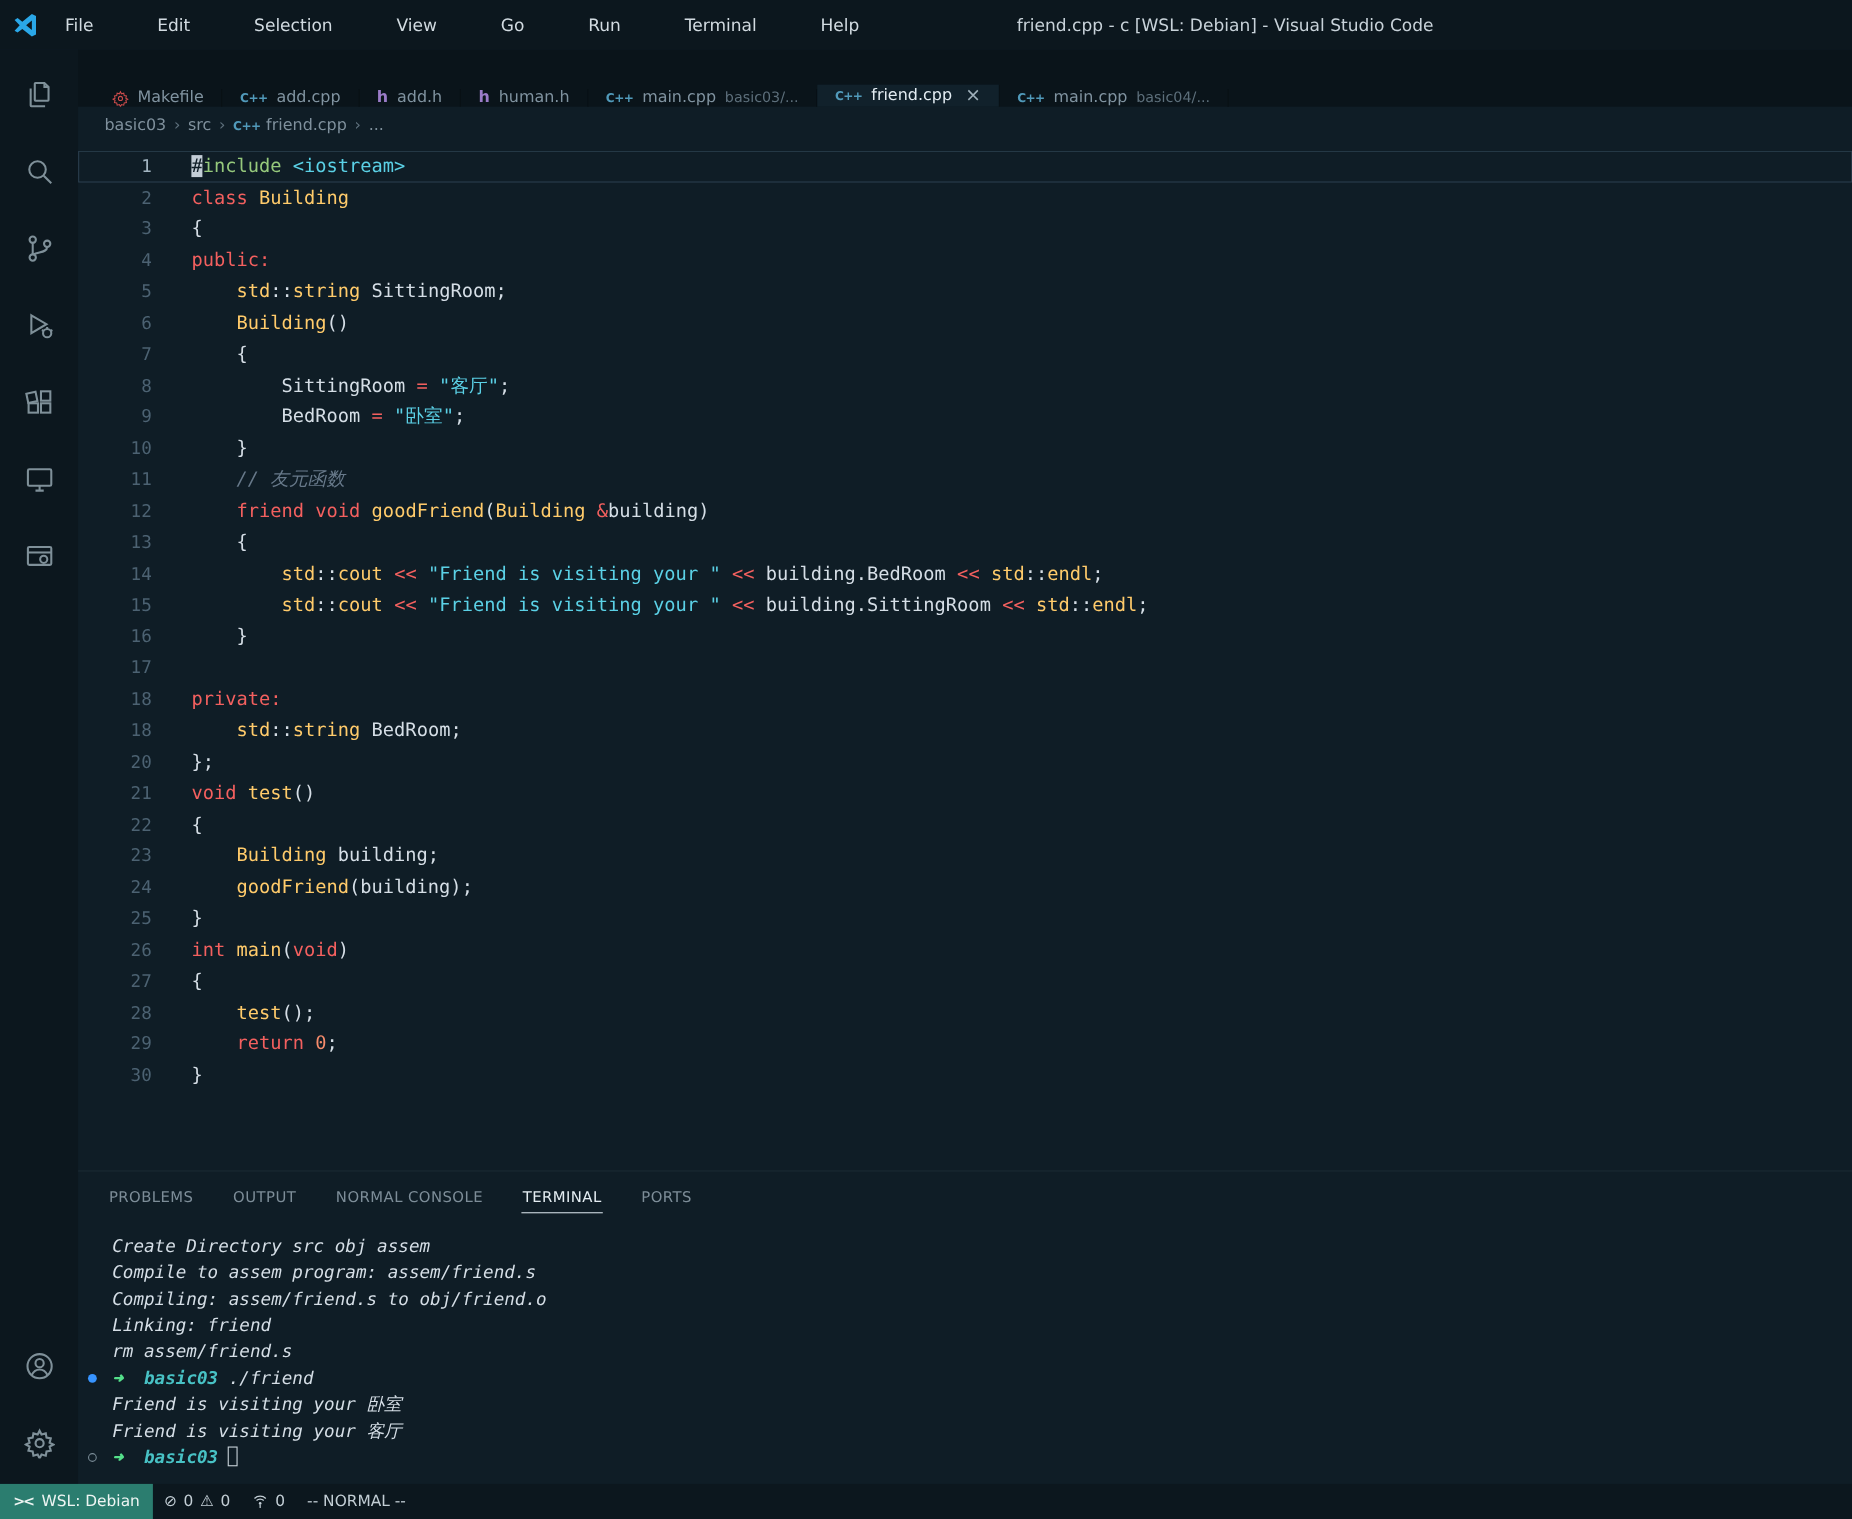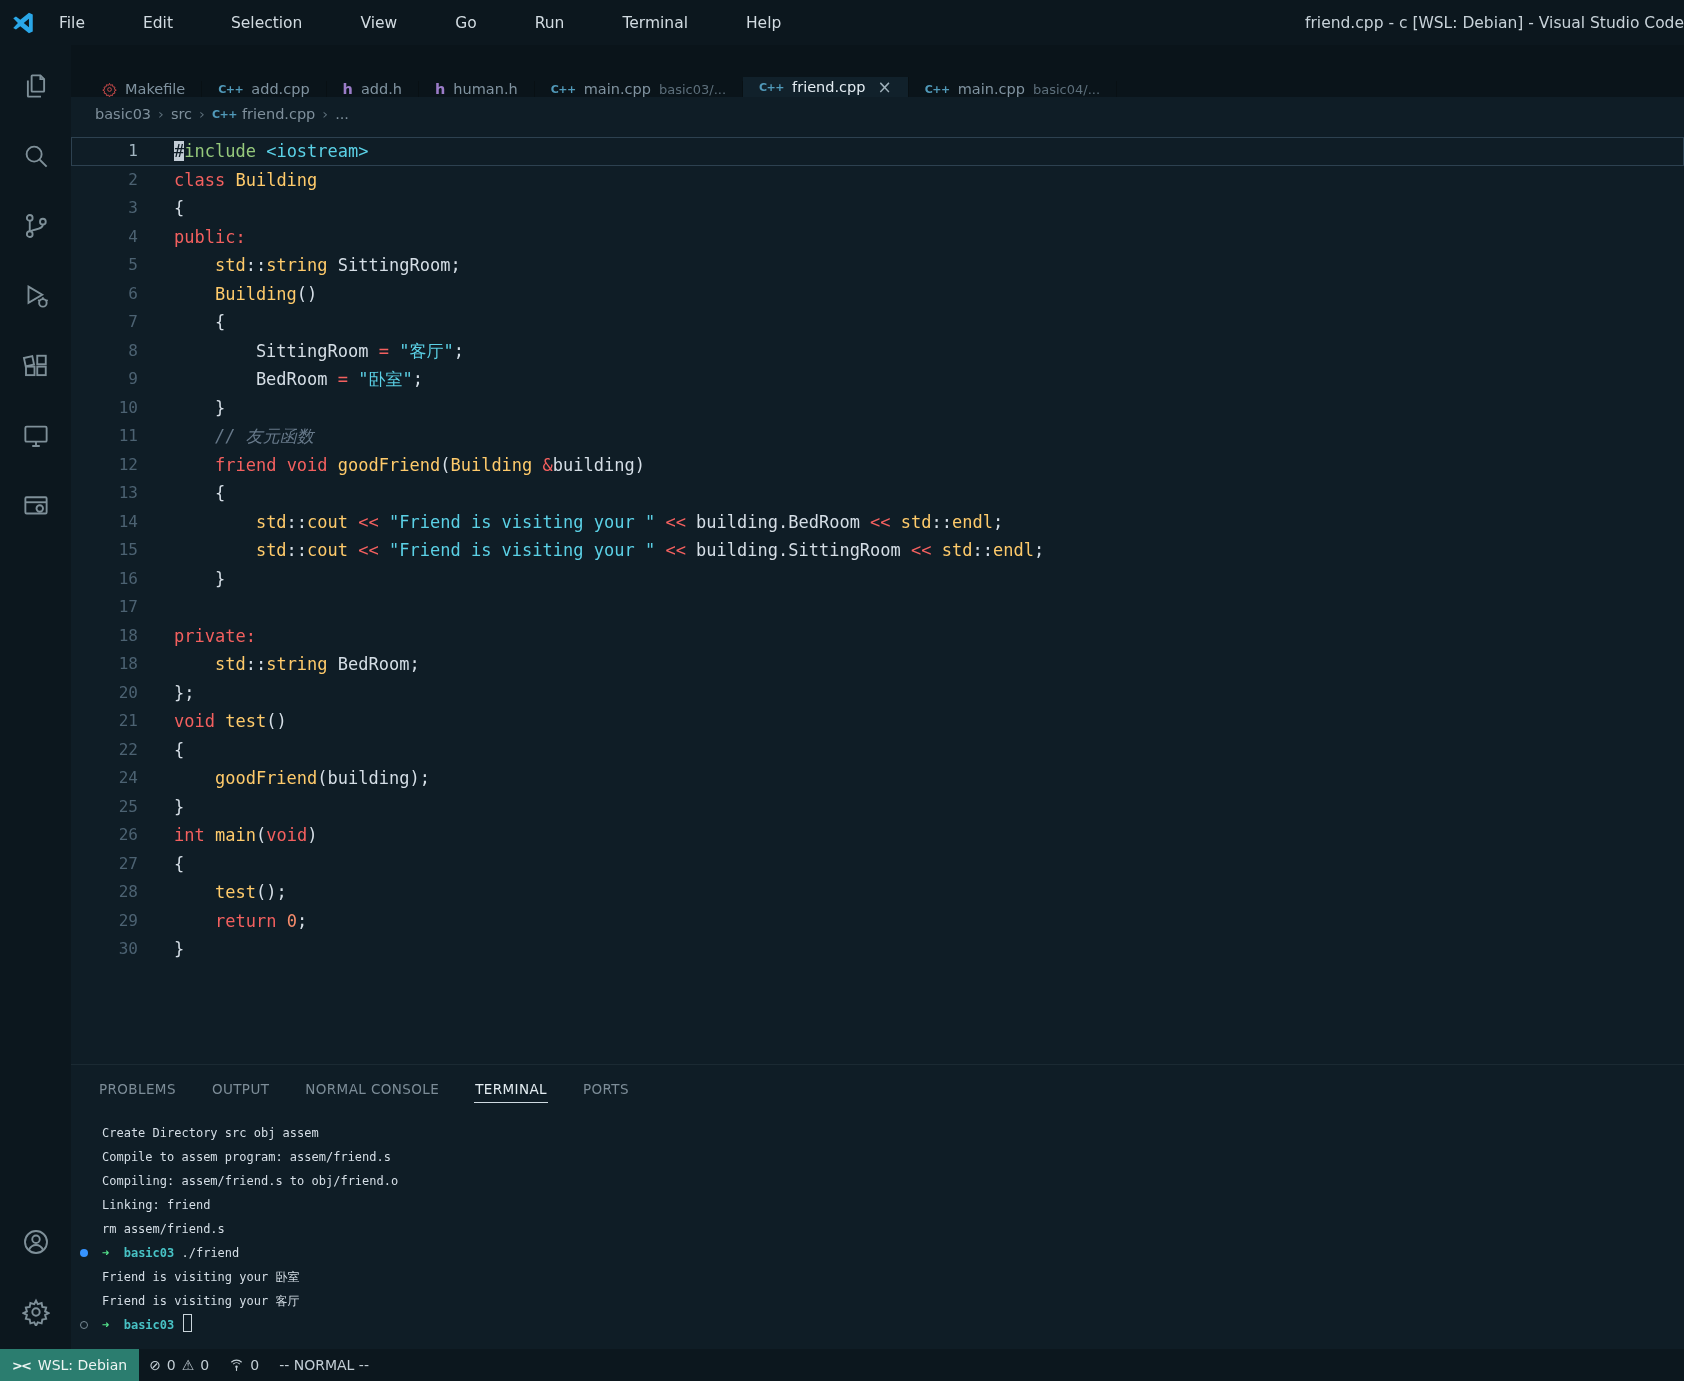--- a/index.html
+++ b/index.html
@@ -8,21 +8,21 @@
   }
   *{box-sizing:border-box; margin:0; padding:0;}
   html,body{width:1684px; height:1381px; overflow:hidden;}
   body{background:var(--bg-editor); font-family:"DejaVu Sans","Liberation Sans",sans-serif; color:var(--txt); font-size:15px;}
   .window{display:flex; flex-direction:column; height:100%;}
 
   
   .titlebar{height:45px; background:var(--bg-dark); display:flex; align-items:center; flex:none;}
   .logo{width:46px; display:flex; justify-content:center; align-items:center;}
   .menu-item{padding:0 13px; font-size:15.5px; color:#d2dbe1; cursor:default;}
-  .titlebar-title{flex:1; text-align:right; padding-left:130px; font-size:15.5px; color:#c8d2d9; white-space:nowrap; overflow:hidden;}
+  .titlebar-title{flex:1; text-align:left; padding-left:130px; font-size:15.5px; color:#c8d2d9; white-space:nowrap; overflow:hidden;}
 
   
   .main{flex:1; display:flex; min-height:0;}
   .activitybar{width:71px; background:var(--bg-dark); display:flex; flex-direction:column; align-items:center; padding-top:8px; flex:none;}
   .ab-btn{width:71px; height:70px; display:flex; align-items:center; justify-content:center; color:#7f9099; cursor:pointer;}
   .ab-btn svg{stroke:currentColor; fill:none; stroke-width:1.5;}
   .ab-spacer{margin-top:auto;}
   .content{flex:1; display:flex; flex-direction:column; min-width:0;}
 
   
@@ -56,21 +56,21 @@
   .tok-cmt{color:var(--comment-gray,#67798a); font-style:italic;}
   .tok-num{color:var(--number-orange,#f78c6c);}
   .tok-pl{color:var(--txt);}
   .tok-cur{background:#c3cdd6; color:#0f1d26;}
 
   
   .panel{height:285px; border-top:1px solid var(--border); flex:none; display:flex; flex-direction:column;}
   .panel-header{height:46px; display:flex; align-items:center; padding-left:27px; gap:34px; flex:none;}
   .panel-tab{font-size:13.5px; letter-spacing:0.4px; color:#7d8d98; padding:7px 1px 5px; border-bottom:1.5px solid transparent; cursor:pointer; white-space:nowrap;}
   .panel-tab.active{color:#e4edf2; border-bottom-color:#cfdae1;}
-  .terminal{flex:1; padding-top:10px; font-family:"DejaVu Sans Mono","Liberation Mono",monospace; font-size:12px; overflow:hidden;}
+  .terminal{flex:1; padding-top:10px; font-family:"DejaVu Sans Mono","Liberation Mono",monospace; font-size:16px; overflow:hidden;font-style:italic;}
   .tline{position:relative; padding-left:31px; height:24px; line-height:24px; white-space:pre;}
   .deco{position:absolute; left:9px; top:8px; width:8px; height:8px; border-radius:50%;}
   .deco.filled{background:var(--accent-blue,#3794ff);}
   .deco.hollow{border:1.5px solid #788a95; width:8px; height:8px;}
   .tok-arrow{color:var(--prompt-green,#54e08a); font-weight:bold;}
   .tok-dir{color:var(--prompt-cyan,#48c2c5); font-weight:bold;}
   .tcursor{display:inline-block; width:9px; height:18px; border:1.5px solid #c9d4da; margin-left:9px; vertical-align:-3px;}
 
   
   .statusbar{height:32px; background:var(--bg-dark); display:flex; align-items:center; font-size:14px; flex:none; color:#c3ced5;}
@@ -313,20 +313,24 @@
             </div>
             <div class="line">
               <span class="ln">21</span>
               <span class="code"><span class="tok-kw">void</span><span class="tok-pl"> </span><span class="tok-fn">test</span><span class="tok-pl">()</span></span>
             </div>
             <div class="line">
               <span class="ln">22</span>
               <span class="code"><span class="tok-pl">{</span></span>
             </div>
             <div class="line">
+              <span class="ln">23</span>
+              <span class="code"><span class="tok-pl">    </span><span class="tok-fn">Building</span><span class="tok-pl"> building;</span></span>
+            </div>
+            <div class="line">
               <span class="ln">24</span>
               <span class="code"><span class="tok-pl">    </span><span class="tok-fn">goodFriend</span><span class="tok-pl">(building);</span></span>
             </div>
             <div class="line">
               <span class="ln">25</span>
               <span class="code"><span class="tok-pl">}</span></span>
             </div>
             <div class="line">
               <span class="ln">26</span>
               <span class="code"><span class="tok-kw">int</span><span class="tok-pl"> </span><span class="tok-fn">main</span><span class="tok-pl">(</span><span class="tok-kw">void</span><span class="tok-pl">)</span></span>

